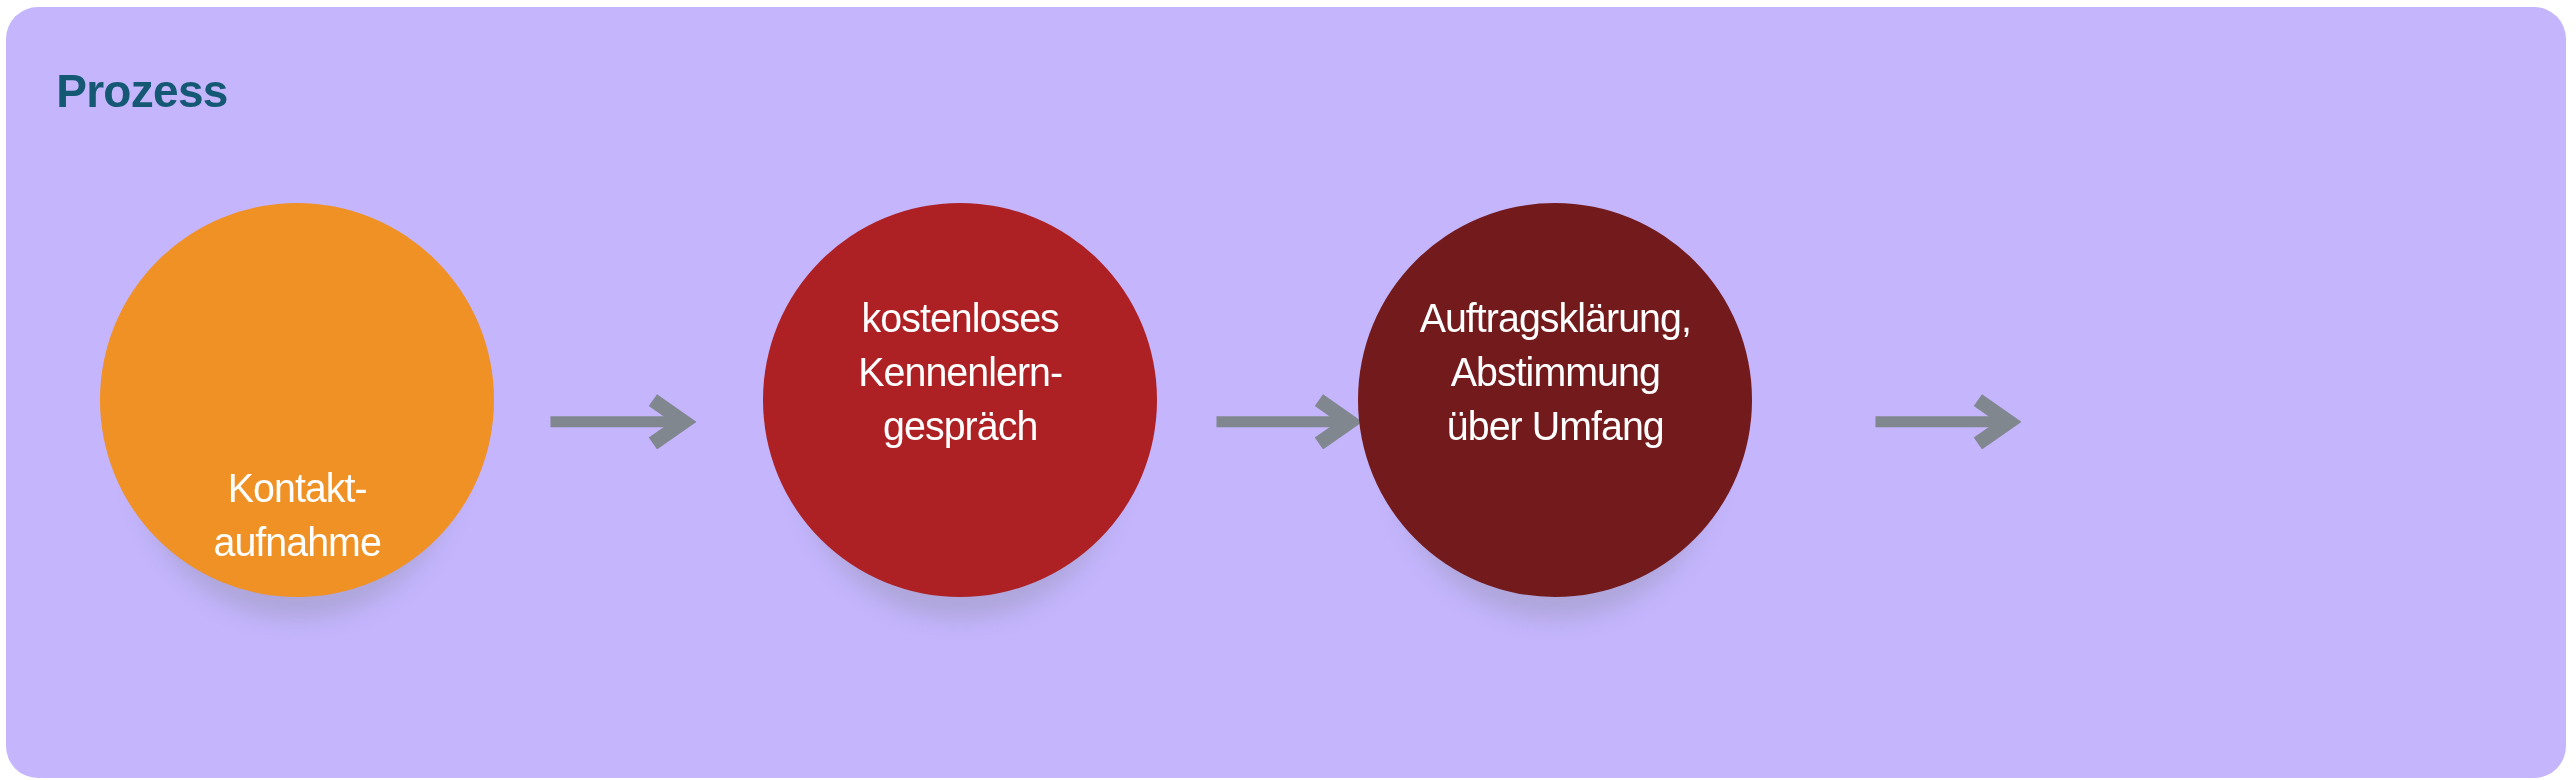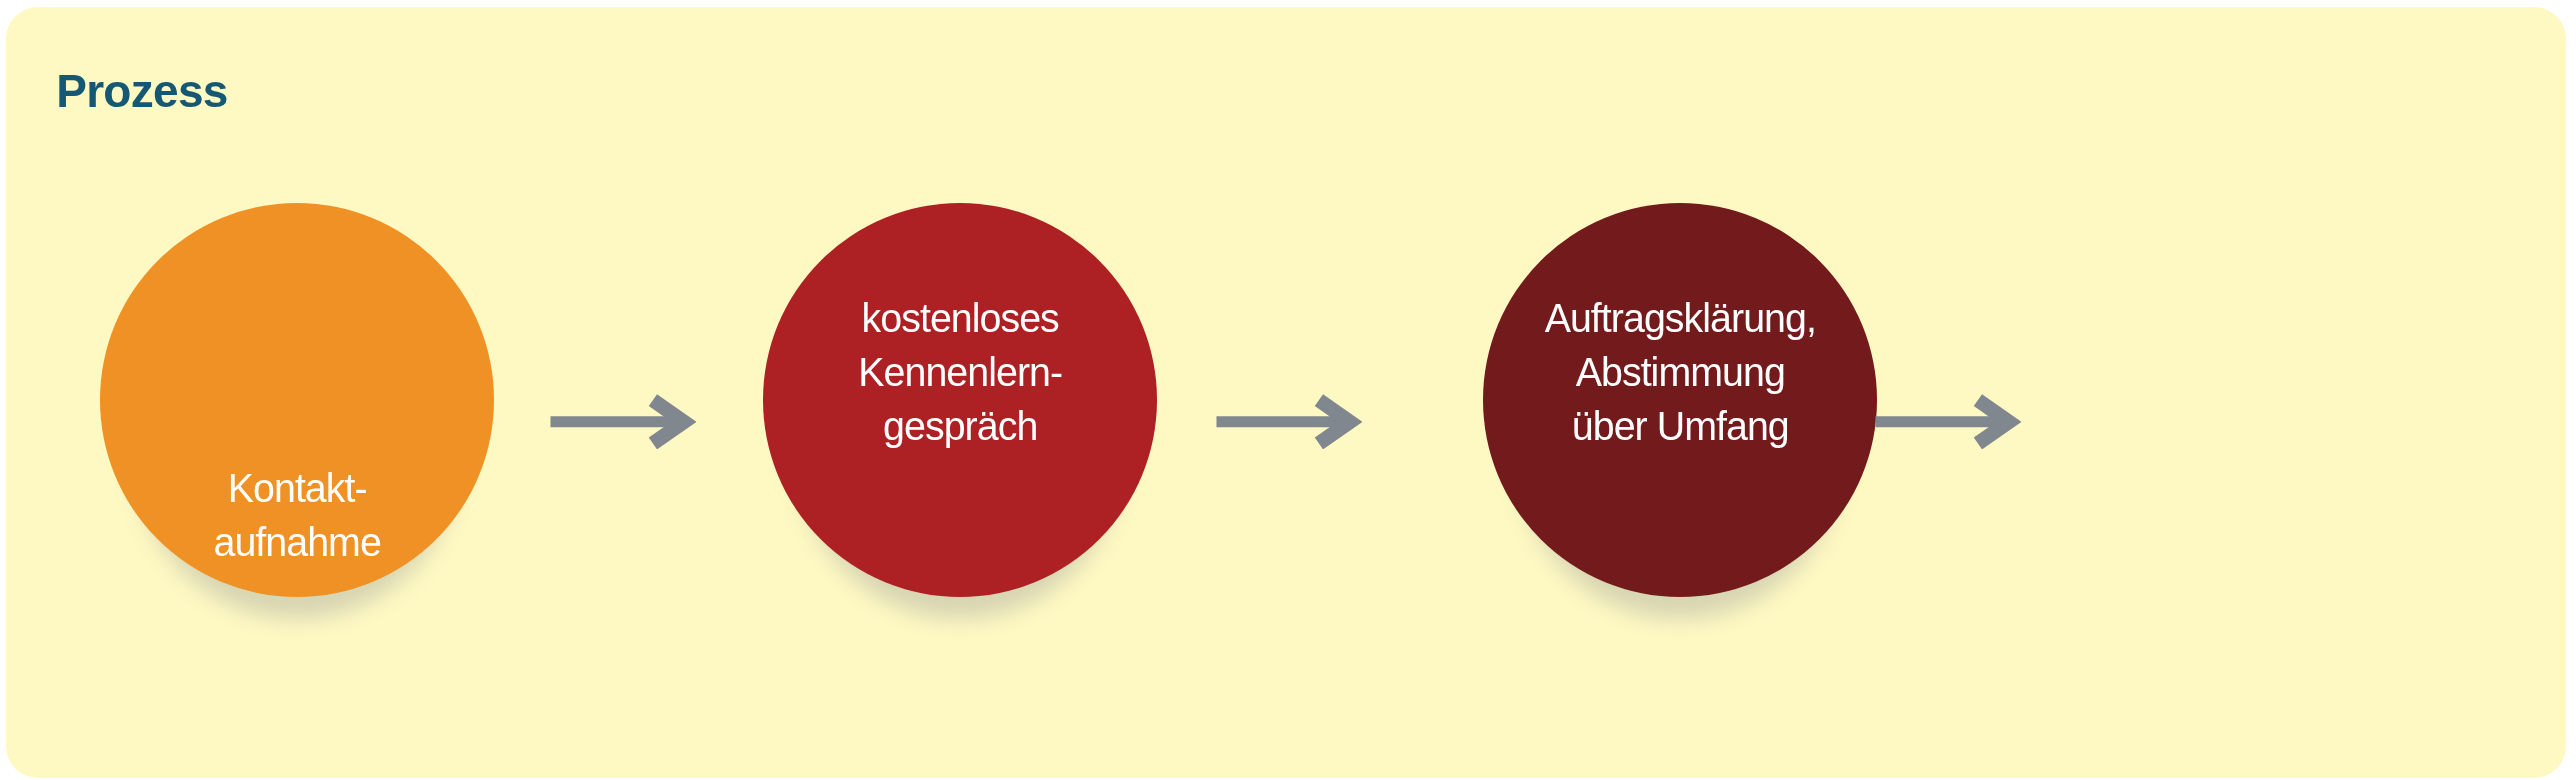--- a/index.html
+++ b/index.html
@@ -51,37 +51,37 @@
     text-align: center;
     color: #ffffff;
     font-size: 41px;
     line-height: 54px;
     letter-spacing: -1px;
     white-space: nowrap;
   }
   .circle .lines span { display: block; }
   .c1 { left: 94px; align-items: flex-end; }
   .c2 { left: 757px; }
-  .c3 { left: 1477px; }
+  .c3 { left: 1352px; }
   .c4 { left: 2079px; }
   .arrow {
     position: absolute;
     top: 387px;
     width: 146px;
     height: 55px;
   }
   .a1 { left: 544px; }
   .a2 { left: 1210px; }
   .a3 { left: 1869px; }
 </style>
 </head>
 <body>
 
 <div class="stage" style="background-color: rgb(255, 255, 255);">
-  <div class="card" style="background-color: #fef9c3;">
+  <div class="card" style="background-color: #c4b5fd;">
 
     <h1 class="title" style="color: rgb(21, 88, 115);">Prozess</h1>
 
     <div class="circle c1" style="background-color: rgb(239, 145, 36);">
       <div class="lines" style="color: rgb(255, 255, 255);">
         <span>Kontakt-</span>
         <span>aufnahme</span>
       </div>
     </div>
 

